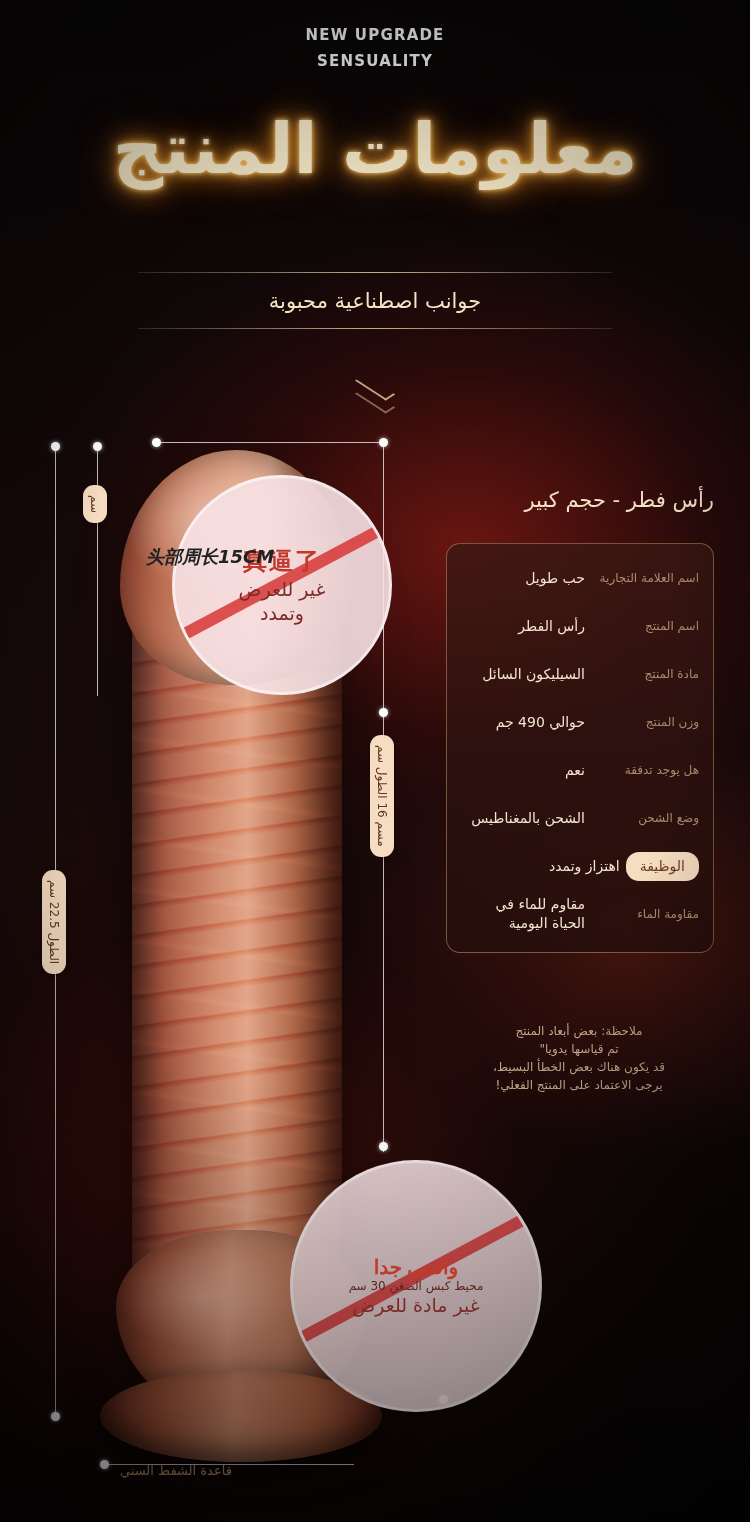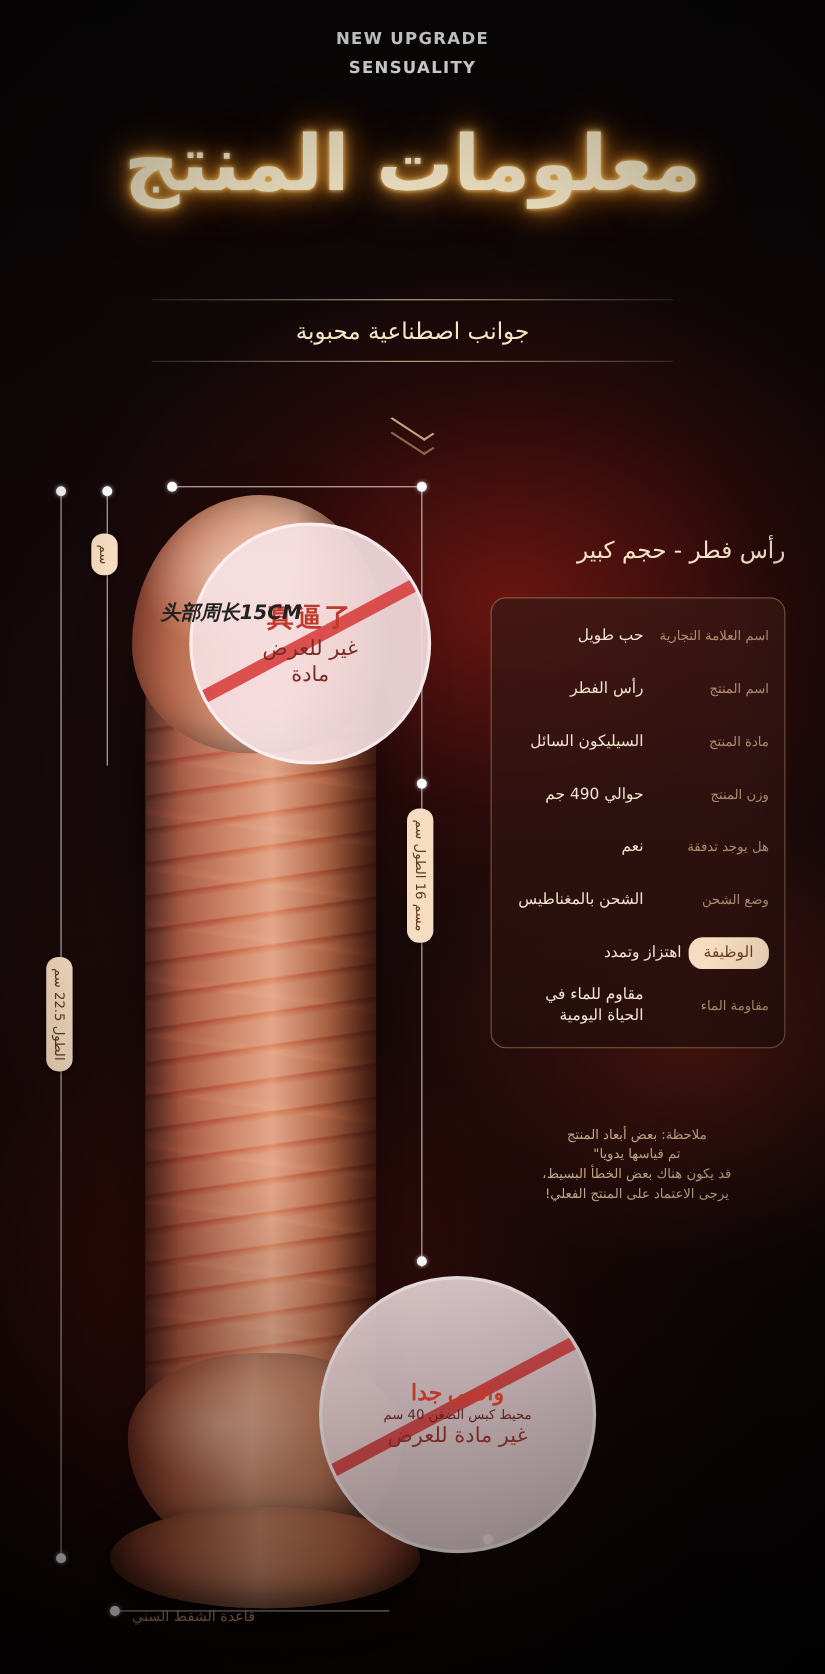--- a/index.html
+++ b/index.html
@@ -384,28 +384,28 @@
     <div class="meas-line" style="left:44px; top:1024px; width:250px; height:1px;"></div>
 
     <div class="tag vert" style="left:23px; top:45px;">سم</div>
     <div class="tag vert" style="left:310px; top:295px;">مسم 16 الطول سم</div>
     <div class="tag vert" style="left:-18px; top:430px;">الطول 22.5 سم</div>
 
     <div class="censor censor-top">
       <div class="bar" style="top:46%;"></div>
       <div class="cn">真逼了</div>
       <div class="ar">غير للعرض</div>
-      <div class="ar">مادة</div>
+      <div class="ar">وتمدد</div>
     </div>
     <div class="head-meas">头部周长15CM</div>
 
     <div class="censor censor-bottom">
       <div class="bar" style="top:44%;"></div>
       <div class="ar" style="font-size:20px;color:#c0392b;font-weight:bold;font-family:Liberation Serif, serif;">واقعي جدا</div>
-      <div class="sm">محيط كبس الضغن 40 سم</div>
+      <div class="sm">محيط كبس الضغن 30 سم</div>
       <div class="ar">غير مادة للعرض</div>
     </div>
   </div>
 
   <div class="right-head">رأس فطر - حجم كبير</div>
 
   <div class="spec-card">
     <div class="spec-row">
       <div class="spec-label">اسم العلامة التجارية</div>
       <div class="spec-value">حب طويل</div>

